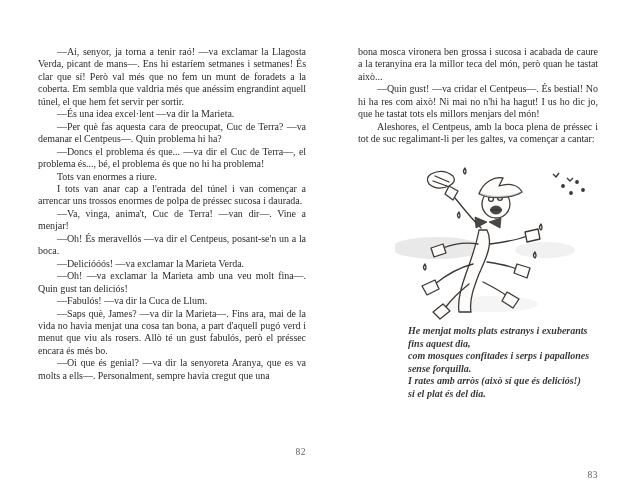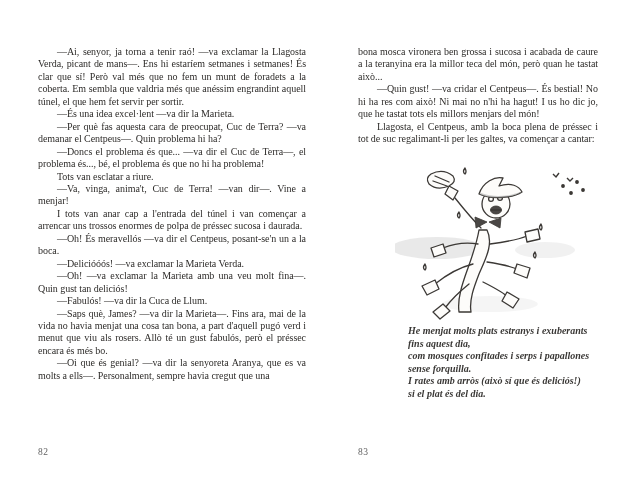--- a/index.html
+++ b/index.html
@@ -36,55 +36,55 @@
   .illustration{
     position:absolute;
     left:395px; top:152px;
     width:215px; height:170px;
   }
   .page-number{
     position:absolute;
     top:447px;
     font-size:9.5px;
     color:#5f5f5f;
-    text-align:left;
+    text-align:right;
     letter-spacing:0.5px;
   }
   .page-number.left{ left:38px; width:268px; }
-  .page-number.right{ left:358px; width:240px; }
+  .page-number.right{ left:358px; width:240px;margin-top:23px; }
   svg .ink{ stroke:#3b3835; fill:none; stroke-width:1.3; stroke-linecap:round; stroke-linejoin:round; }
   svg .inkfill{ stroke:#3b3835; fill:#fdfcfa; stroke-width:1.3; stroke-linejoin:round; }
   svg .wash{ fill:#9c9c9c; stroke:none; }
   svg .dark{ fill:#4a4745; stroke:#3b3835; stroke-width:0.8; }
 </style>
 </head>
 <body>
 
 <div class="spread">
 
   <div class="text-col left">
       <p class="para"><span>—Ai, senyor, ja torna a tenir raó! —va exclamar la Llagosta Verda, picant de mans—. Ens hi estaríem setmanes i setmanes! És clar que sí! Però val més que no fem un munt de foradets a la coberta. Em sembla que valdria més que anéssim engrandint aquell túnel, el que hem fet servir per sortir.</span></p>
       <p class="para"><span>—És una idea excel·lent —va dir la Marieta.</span></p>
       <p class="para"><span>—Per què fas aquesta cara de preocupat, Cuc de Terra? —va demanar el Centpeus—. Quin problema hi ha?</span></p>
       <p class="para"><span>—Doncs el problema és que... —va dir el Cuc de Terra—, el problema és..., bé, el problema és que no hi ha problema!</span></p>
-      <p class="para"><span>Tots van esclatar a riure.</span></p>
+      <p class="para"><span>Tots van enormes a riure.</span></p>
+      <p class="para"><span>I tots van anar cap a l'entrada del túnel i van començar a arrencar uns trossos enormes de polpa de préssec sucosa i daurada.</span></p>
       <p class="para"><span>—Va, vinga, anima't, Cuc de Terra! —van dir—. Vine a menjar!</span></p>
-      <p class="para"><span>I tots van anar cap a l'entrada del túnel i van començar a arrencar uns trossos enormes de polpa de préssec sucosa i daurada.</span></p>
       <p class="para"><span>—Oh! És meravellós —va dir el Centpeus, posant-se'n un a la boca.</span></p>
       <p class="para"><span class="b">—Delicióóós!</span><span> —va exclamar la Marieta Verda.</span></p>
       <p class="para"><span>—Oh! —va exclamar la Marieta amb una veu molt fina—. Quin gust tan deliciós!</span></p>
       <p class="para"><span>—Fabulós! —va dir la Cuca de Llum.</span></p>
       <p class="para"><span>—Saps què, James? —va dir la Marieta—. Fins ara, mai de la vida no havia menjat una cosa tan bona, a part d'aquell pugó verd i menut que viu als rosers. Allò té un gust fabulós, però el préssec encara és més bo.</span></p>
       <p class="para"><span>—Oi que és </span><span class="b">genial</span><span>? —va dir la senyoreta Aranya, que es va molts a ells—. Personalment, sempre havia cregut que una</span></p>
     </div>
 
   <div class="text-col right">
       <p class="para noindent"><span>bona mosca vironera ben grossa i sucosa i acabada de caure a la teranyina era la millor teca del món, però quan he tastat això...</span></p>
       <p class="para"><span>—Quin gust! —va cridar el Centpeus—. És </span><span class="b">bestial</span><span>! No hi ha res com això! Ni mai no n'hi ha hagut! I us ho dic jo, que he tastat tots els millors menjars del món!</span></p>
-      <p class="para"><span>Llagosta, el Centpeus, amb la boca plena de préssec i tot de suc regalimant-li per les galtes, va començar a cantar:</span></p>
+      <p class="para"><span>Aleshores, el Centpeus, amb la boca plena de préssec i tot de suc regalimant-li per les galtes, va començar a cantar:</span></p>
     </div>
 
   <div class="illustration">
     <svg width="215" height="170" viewBox="0 0 215 170" xmlns="http://www.w3.org/2000/svg">
 
       <ellipse class="wash" cx="42" cy="96" rx="46" ry="11" opacity="0.22"></ellipse>
       <ellipse class="wash" cx="150" cy="98" rx="30" ry="8" opacity="0.14"></ellipse>
       <ellipse class="wash" cx="95" cy="152" rx="48" ry="8" opacity="0.10"></ellipse>
 
       <path class="inkfill" d="M92,78 C99,92 90,108 84,122 C79,135 74,148 76,160 L64,160 C62,146 68,130 73,116 C78,102 82,90 84,78 Z"></path>

